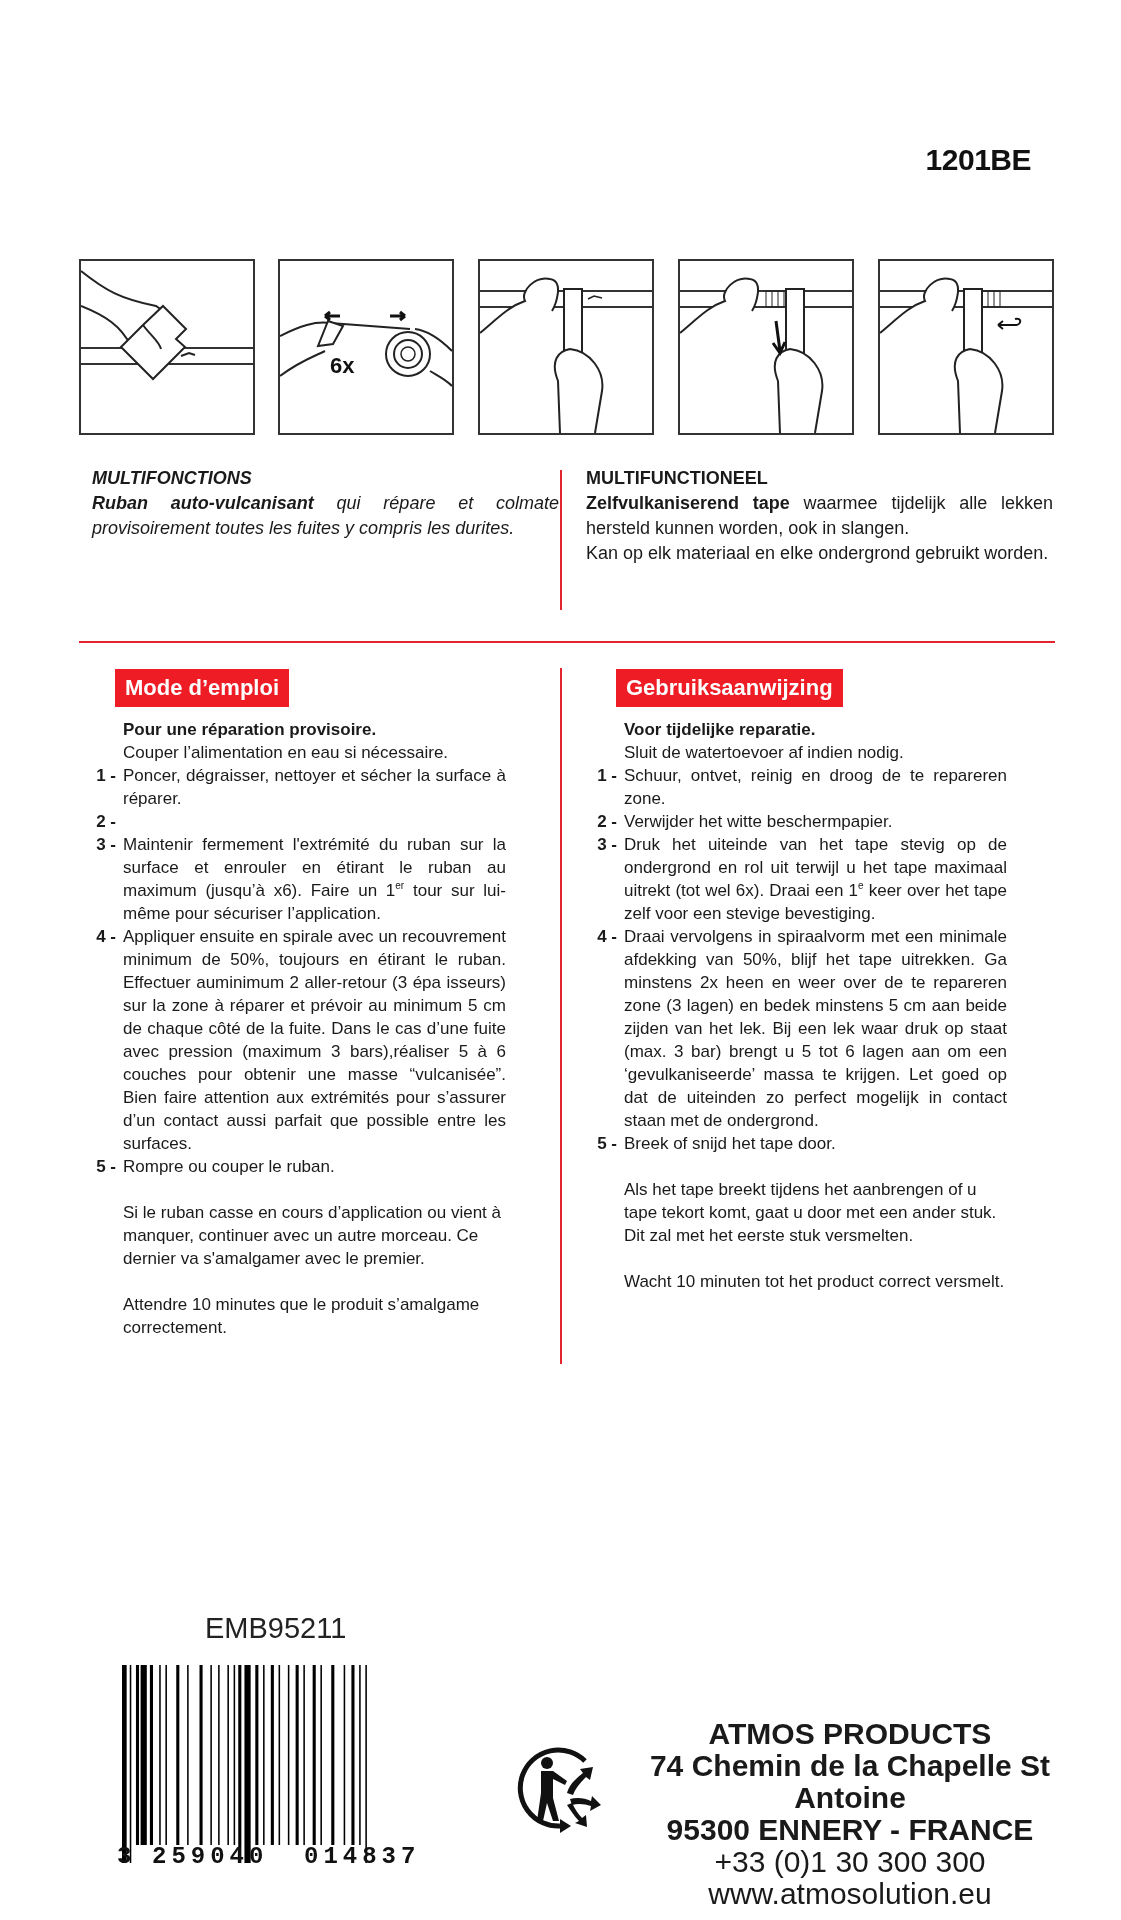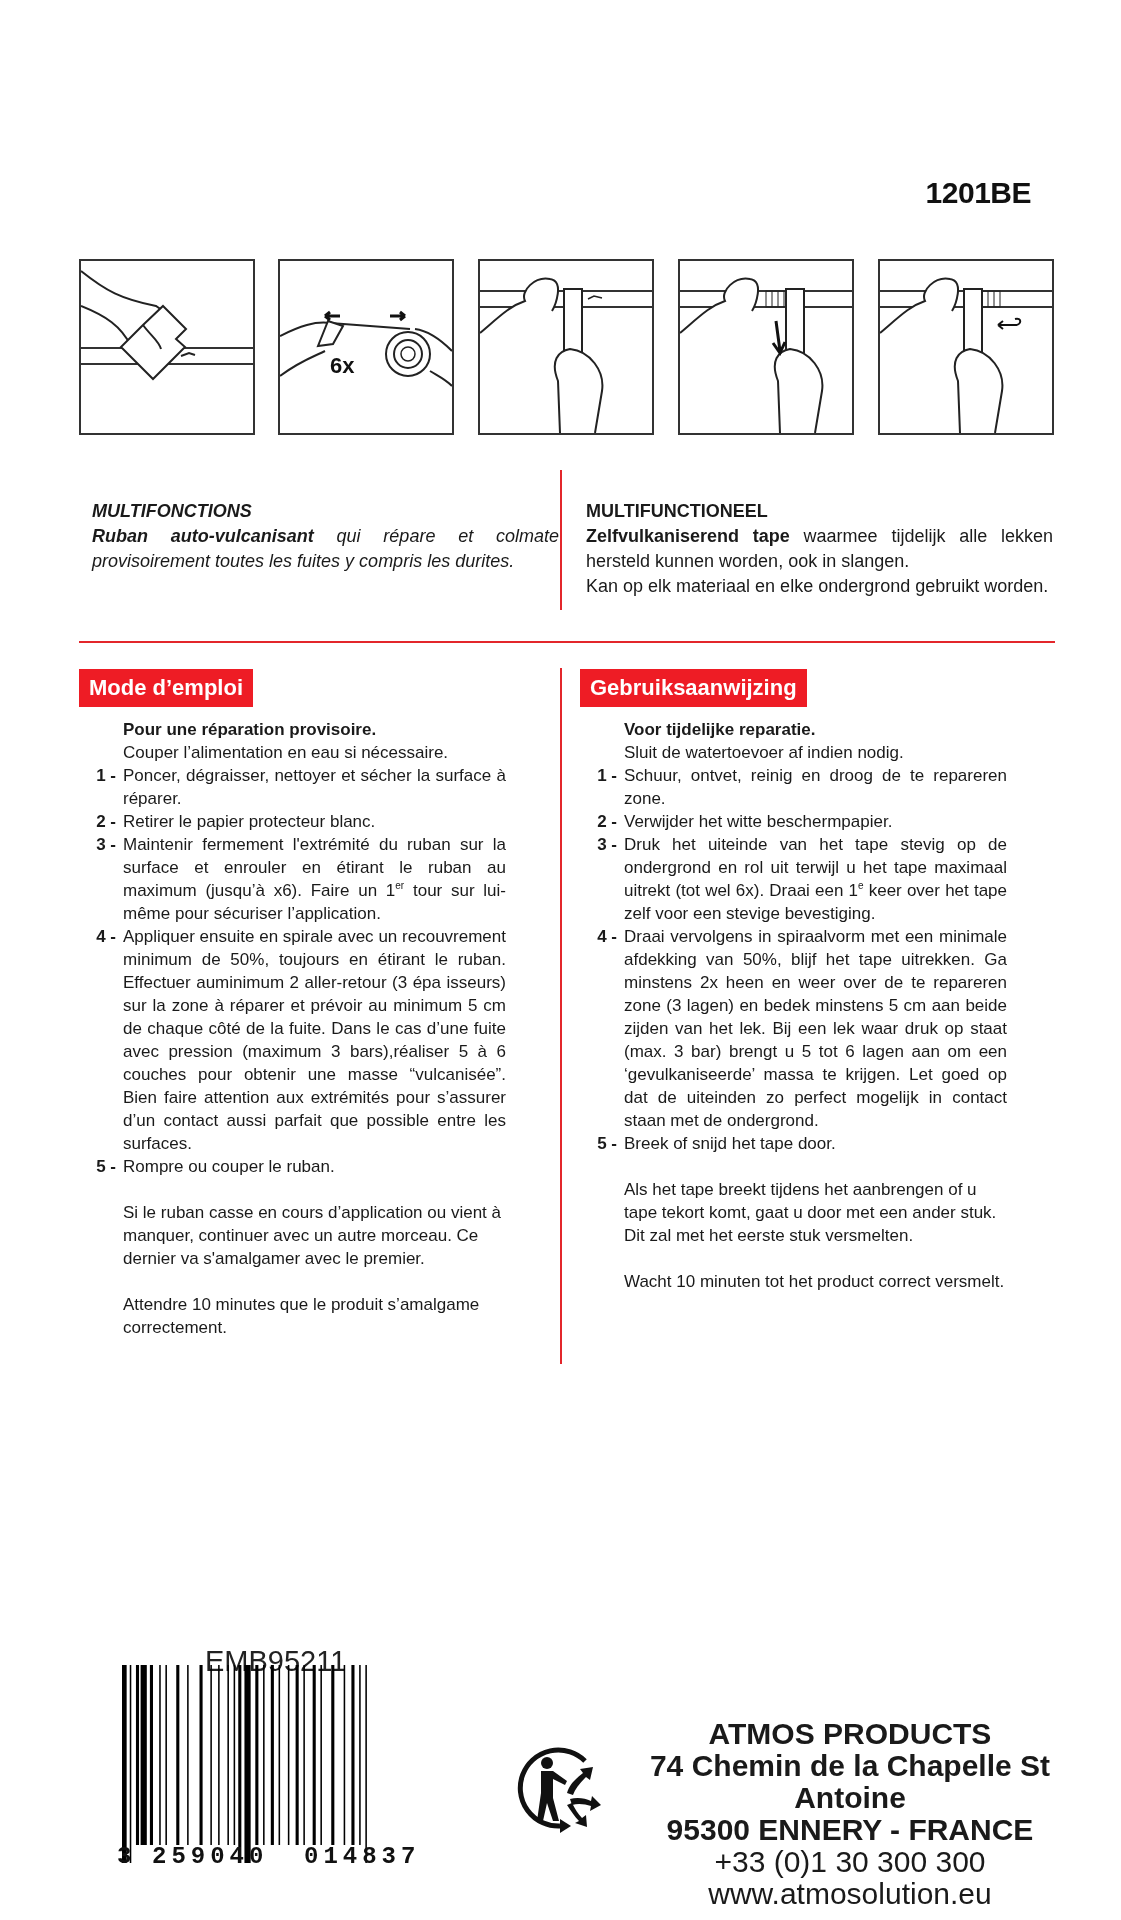--- a/index.html
+++ b/index.html
@@ -1,27 +1,27 @@
 <!DOCTYPE html>
 <html><head>
 <meta charset="utf-8">
 <style>
   html, body { margin:0; padding:0; background:#ffffff; }
   body { width:1121px; height:1920px; position:relative; overflow:hidden;
          font-family:"Liberation Sans", sans-serif; color:#1a1a1a; }
-  .abs { position:absolute;margin-top:33px; }
+  .abs { position:absolute; }
   .code { right:90px; top:143px; font-size:30px; font-weight:bold; letter-spacing:-0.5px; color:#111; }
   .panel { position:absolute; top:259px; width:176px; height:176px; border:2px solid #333; box-sizing:border-box; background:#fff; overflow:hidden; }
   .panel svg { display:block; }
   .intro { top:466px; width:467px; font-size:18px; line-height:25px; text-align:justify; }
   .intro .ttl { font-weight:bold; display:block; }
   .intro b { font-weight:bold; }
   .vdiv { position:absolute; width:2px; background:#e3262b; }
   .hdiv { position:absolute; left:79px; top:641px; width:976px; height:2px; background:#e3262b; }
-  .badge { position:absolute; top:669px; height:38px; background:#ee1c25; color:#fff; font-weight:bold; font-size:22px; line-height:38px; padding:0 10px 0 10px; box-sizing:border-box; }
+  .badge { position:absolute; top:669px; height:38px; background:#ee1c25; color:#fff; font-weight:bold; font-size:22px; line-height:38px; padding:0 10px 0 10px; box-sizing:border-box;margin-left:36px; }
   .instr { position:absolute; top:718px; width:427px; font-size:17px; line-height:23px; }
   .instr .lead { padding-left:44px; }
   .instr .lead b { font-weight:bold; display:block; }
   .step { display:flex; text-align:justify; }
   .step .num { width:44px; flex:0 0 44px; font-weight:bold; white-space:nowrap; text-align:right; padding-right:7px; box-sizing:border-box; }
   .step .txt { flex:1; }
   .note { padding-left:44px; margin-top:23px; }
   sup { font-size:10px; line-height:0; }
   .emb { left:205px; top:1612px; font-size:29px; color:#222; }
   .barcode { position:absolute; left:118px; top:1663px; }
@@ -117,21 +117,20 @@
   <div class="lead">
     <b>Pour une réparation provisoire.</b>
     <span>Couper l’alimentation en eau si nécessaire.</span>
   </div>
   <div class="step">
       <span class="num">1 -</span>
       <span class="txt">Poncer, dégraisser, nettoyer et sécher la surface à réparer.</span>
     </div>
   <div class="step">
       <span class="num">2 -</span>
-      <span class="txt">Retirer le papier protecteur blanc.</span>
     </div>
   <div class="step">
       <span class="num">3 -</span>
       <span class="txt"><span>Maintenir fermement l'extrémité du ruban sur la surface et enrouler en étirant le ruban au maximum (jusqu’à x6). Faire un 1</span><sup>er</sup><span> tour sur lui-même pour sécuriser l’application.</span></span>
     </div>
   <div class="step">
       <span class="num">4 -</span>
       <span class="txt">Appliquer ensuite en spirale avec un recouvrement minimum de 50%, toujours en étirant le ruban. Effectuer auminimum 2 aller-retour (3 épa isseurs) sur la zone à réparer et prévoir au minimum 5 cm de chaque côté de la fuite. Dans le cas d’une fuite avec pression (maximum 3 bars),réaliser 5 à 6 couches pour obtenir une masse “vulcanisée”. Bien faire attention aux extrémités pour s’assurer d’un contact aussi parfait que possible entre les surfaces.</span>
     </div>
   <div class="step">

